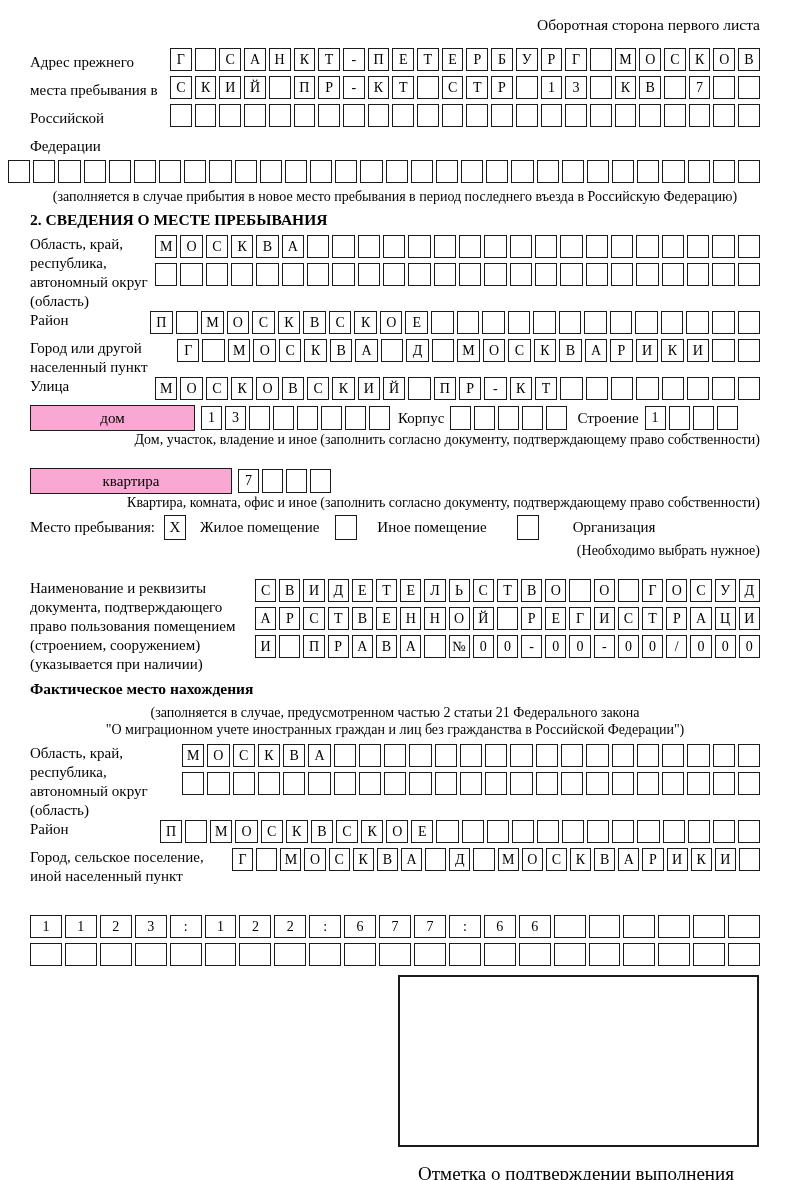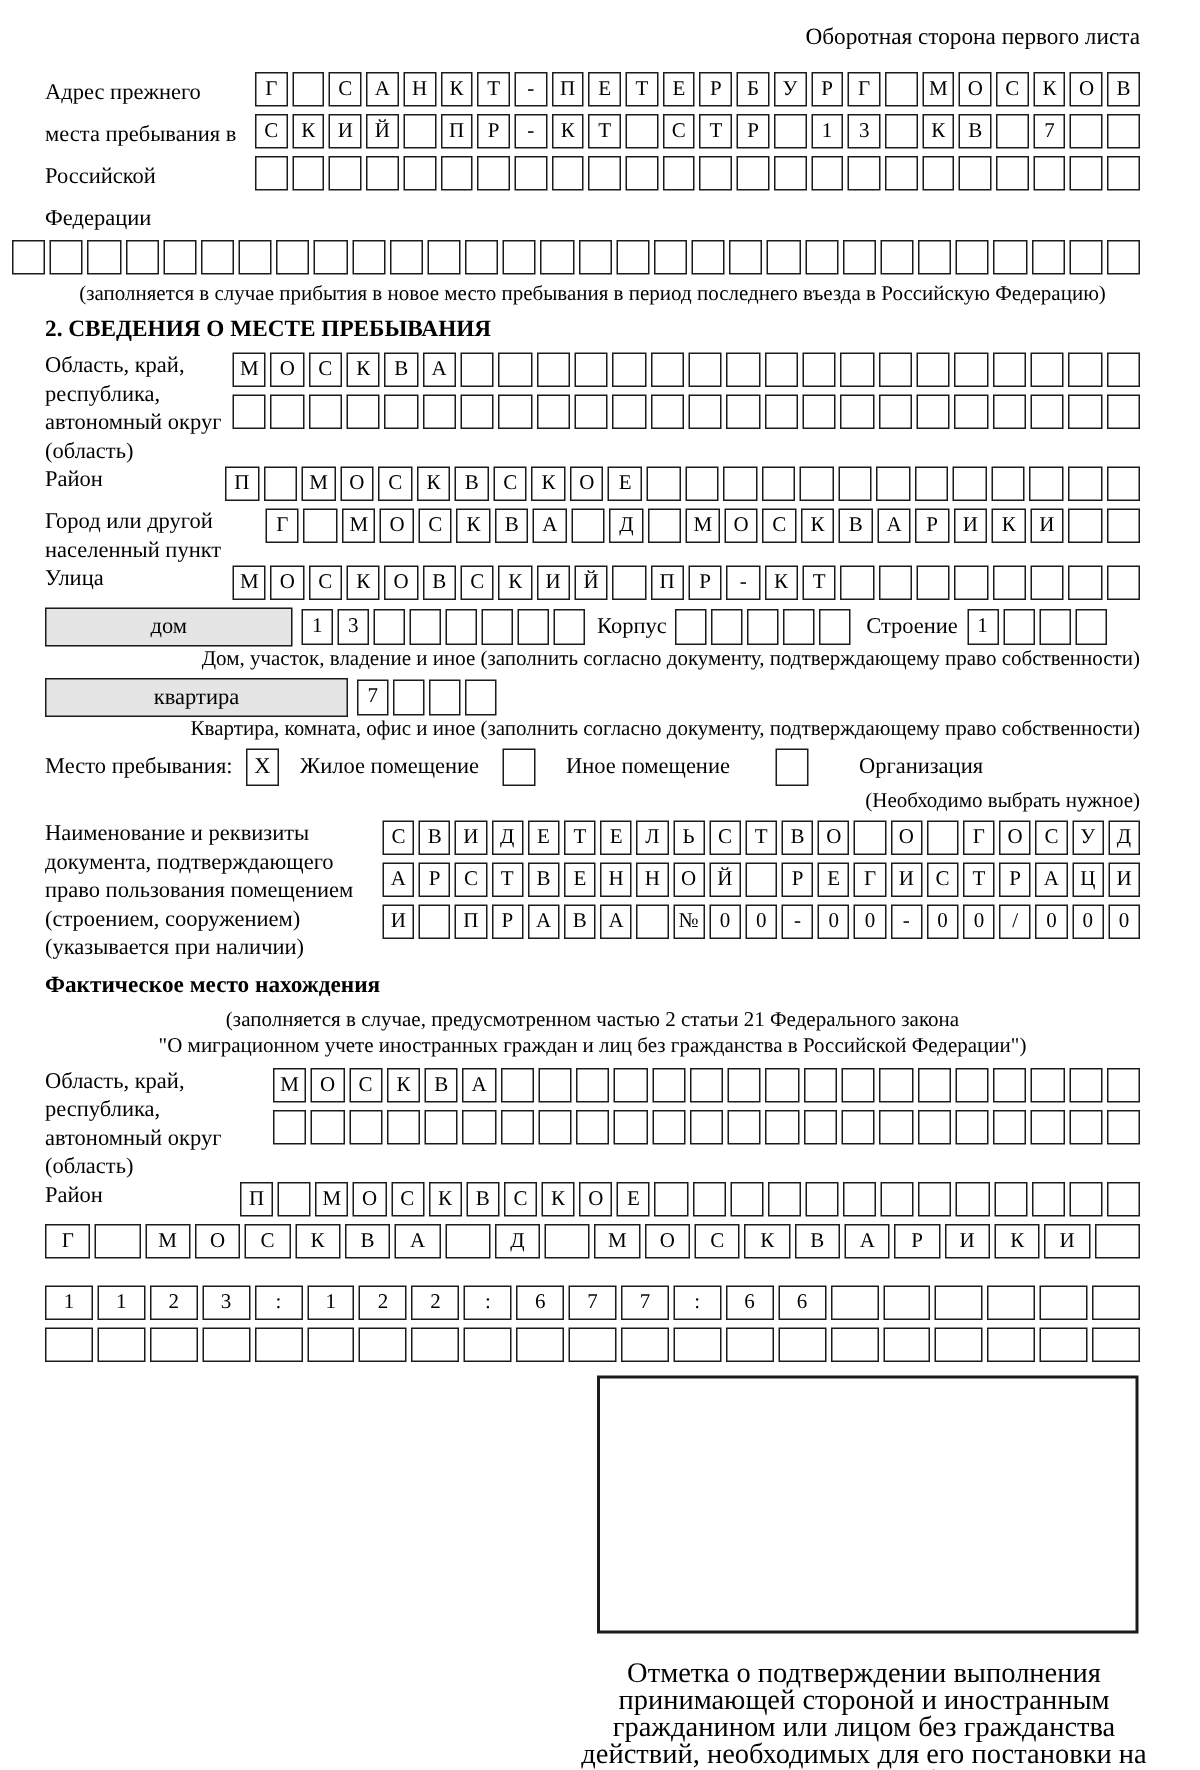--- a/index.html
+++ b/index.html
@@ -20,34 +20,34 @@
     flex:1 1 0;height:23px;box-sizing:border-box;border:1.6px solid #1b1b1b;
     display:flex;align-items:center;justify-content:center;
     font-size:14px;line-height:1;background:#fff;
   }
   .fullrow{ margin-left:-22px;width:752px; }
   .cap{ font-size:14px;line-height:17px;text-align:right; }
   .cap-c{ text-align:center; }
   .title{ font-weight:bold;text-align:left;font-size:15.5px;margin:6px 0 6px 0; }
   .namedbox{
     box-sizing:border-box;border:1.6px solid #1b1b1b;height:26px;
-    display:flex;align-items:center;justify-content:center;font-size:15px;background:#e5e5e5;
+    display:flex;align-items:center;justify-content:center;font-size:15px;background:#f9a8d4;
   }
   .inline-cells{ display:flex;gap:3px; }
   .inline-cells .cell{ flex:0 0 21px;width:21px;height:24px; }
   .ilabel{ font-size:15px;line-height:26px;white-space:nowrap; }
   .gap6{width:6px;flex:0 0 6px;} .gap8{width:8px;flex:0 0 8px;} .gap10{width:10px;flex:0 0 10px;}
   .chk{
     box-sizing:border-box;flex:0 0 22px;width:22px;height:25px;border:1.6px solid #1b1b1b;
     display:flex;align-items:center;justify-content:center;font-size:15px;background:#fff;
   }
   .chkrow{ display:flex;align-items:center;margin-top:4px; }
   .chklbl{ font-size:15px;white-space:nowrap; }
   .choose-cap{ margin-left:116px;margin-top:2px; }
-  .mt4{margin-top:4px;} .mt6{margin-top:6px;}
+  .mt4{margin-top:20px;} .mt6{margin-top:6px;}
   .stamp{
     box-sizing:border-box;margin-left:368px;margin-top:4px;
     width:361px;height:172px;border:2px solid #1b1b1b;background:#fff;
   }
   .stamp-cap{ margin-left:340px;width:412px;text-align:center;margin-top:18px;font-size:19px;line-height:18px; }
   .boxes-offset{ margin-top:9px; }
 </style>
 </head>
 <body>
 
@@ -552,20 +552,21 @@
           <span class="cell"></span>
           <span class="cell"></span>
           <span class="cell"></span>
           <span class="cell"></span>
           <span class="cell"></span>
         </div>
       </div>
   </div>
 
   <div class="row">
+    <div class="label lw202">Город, сельское поселение, иной населенный пункт</div>
     <div class="rows">
         <div class="boxes">
           <span class="cell">Г</span>
           <span class="cell"></span>
           <span class="cell">М</span>
           <span class="cell">О</span>
           <span class="cell">С</span>
           <span class="cell">К</span>
           <span class="cell">В</span>
           <span class="cell">А</span>

